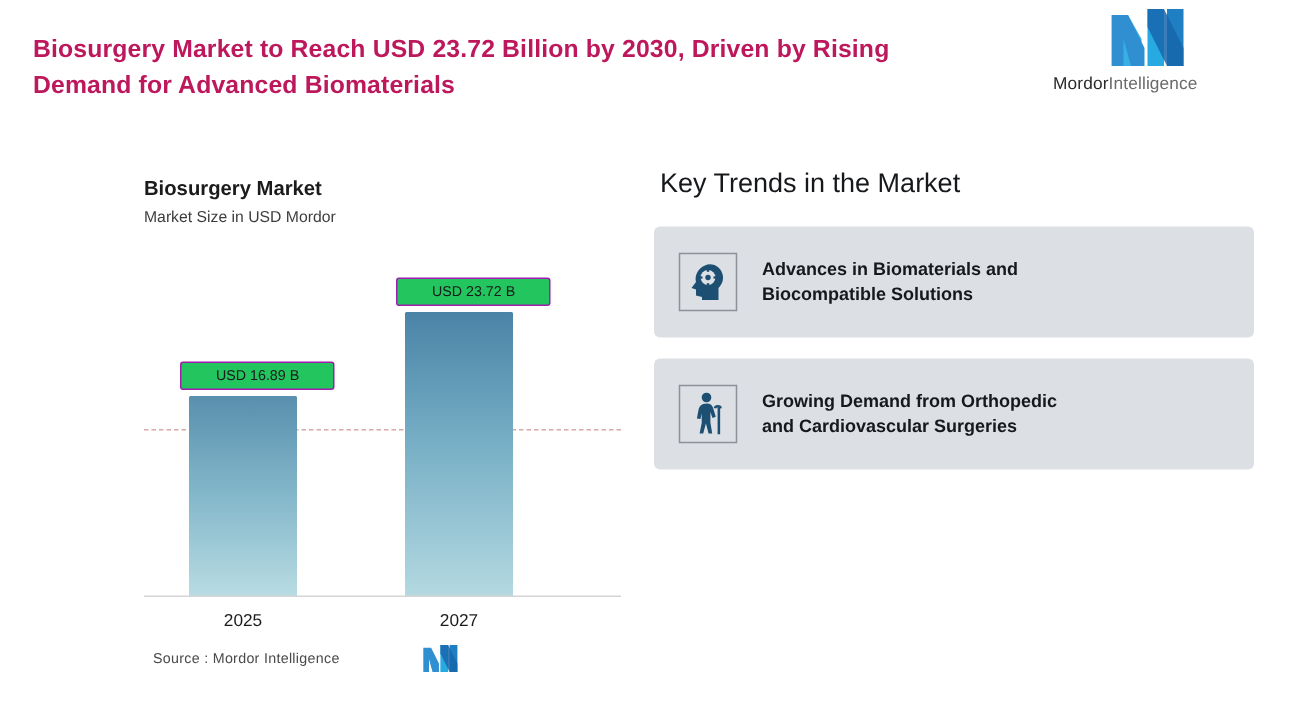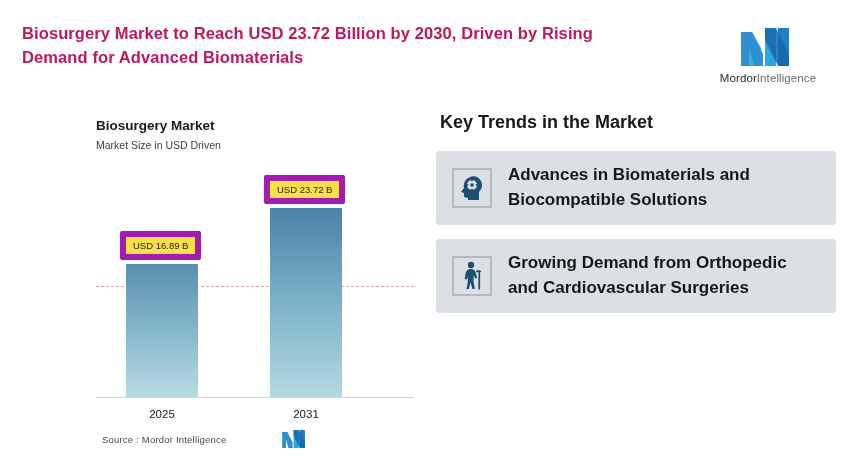--- a/index.html
+++ b/index.html
@@ -30,24 +30,24 @@
     font-weight: bold;
     line-height: 1.45;
     color: #be185d;
     width: 620px;
     letter-spacing: 0.1px;
   }
 
   
   .brand {
     position: absolute;
-    top: 28px;
+    top: 6px;
     right: 26px;
     width: 132px;
-    text-align: center;
+    text-align: left;
   }
   .brand-mark {
     width: 54px;
     height: 38px;
     margin: 0 auto;
     display: block;
   }
   .brand-text {
     margin-top: 6px;
     font-size: 11.5px;
@@ -110,24 +110,24 @@
   }
   .bar-2030 {
     left: 174px;
     height: 190px;
     background: linear-gradient(to bottom, #4a83a6 0%, #76aec5 45%, #b4d9e1 100%);
   }
   .value-tag {
     position: absolute;
     font-size: 9.5px;
     color: #1b1b1b;
-    background: #fde047;
-    border: 6px solid #a21caf;
+    background: #22c55e;
+    border: 1px solid #a21caf;
     border-radius: 2px;
-    padding: 3px 7px;
+    padding: 3px 23px;
     white-space: nowrap;
   }
   .tag-2025 { left: 24px; bottom: 160px; }
   .tag-2030 { left: 168px; bottom: 216px; }
 
   .axis-line {
     position: absolute;
     left: 0;
     bottom: 22px;
     width: 318px;
@@ -168,21 +168,21 @@
 
   
   .trends {
     position: absolute;
     left: 436px;
     top: 112px;
     width: 400px;
   }
   .trends-title {
     font-size: 18px;
-    font-weight: bold;
+    font-weight: normal;
     color: #16181c;
     margin: 0 0 18px 4px;
   }
   .trend-card {
     display: flex;
     align-items: center;
     background: #dcdfe3;
     border-radius: 4px;
     height: 74px;
     margin-bottom: 14px;
@@ -193,21 +193,21 @@
     width: 44px;
     height: 44px;
     flex: 0 0 44px;
     display: flex;
     align-items: center;
     justify-content: center;
     margin-right: 14px;
   }
   .trend-icon svg { display: block; }
   .trend-text {
-    font-size: 17px;
+    font-size: 12px;
     font-weight: bold;
     line-height: 1.45;
     color: #16181c;
   }
 </style>
 </head>
 <body>
 
 <div class="header">
   <div class="headline">Biosurgery Market to Reach USD 23.72 Billion by 2030, Driven by Rising Demand for Advanced Biomaterials</div>
@@ -221,34 +221,34 @@
     <polygon points="37,38 37,0 48,0 48,38" fill="#1f7fc2"></polygon>
     <polygon points="24,0 35,0 48,26 48,38 37,38 24,12" fill="#1766ab" opacity="0.85"></polygon>
   </svg>
   <div class="brand-text">
     <span>Mordor</span><span class="light">Intelligence</span>
   </div>
 </div>
 
 <div class="chart-panel">
   <div class="chart-title">Biosurgery Market</div>
-  <div class="chart-sub">Market Size in USD Driven</div>
+  <div class="chart-sub">Market Size in USD Mordor</div>
 
   <div class="plot">
     <div class="dash-line"></div>
 
     <div class="bar bar-2025"></div>
     <div class="bar bar-2030"></div>
 
     <div class="value-tag tag-2025">USD 16.89 B</div>
     <div class="value-tag tag-2030">USD 23.72 B</div>
 
     <div class="axis-line"></div>
     <div class="x-label x-2025">2025</div>
-    <div class="x-label x-2030">2031</div>
+    <div class="x-label x-2030">2027</div>
   </div>
 
   <div class="source-row">
     <div class="source-text">Source :  Mordor Intelligence</div>
     <svg class="source-logo" viewBox="0 0 54 38">
       <polygon points="0,38 0,4 11,4 22,26 22,38 13,38 8,20 8,38" fill="#2f8fd0"></polygon>
       <polygon points="24,38 24,0 35,0 35,38" fill="#27a9e1"></polygon>
       <polygon points="37,38 37,0 48,0 48,38" fill="#1f7fc2"></polygon>
       <polygon points="24,0 35,0 48,26 48,38 37,38 24,12" fill="#1766ab" opacity="0.85"></polygon>
     </svg>

